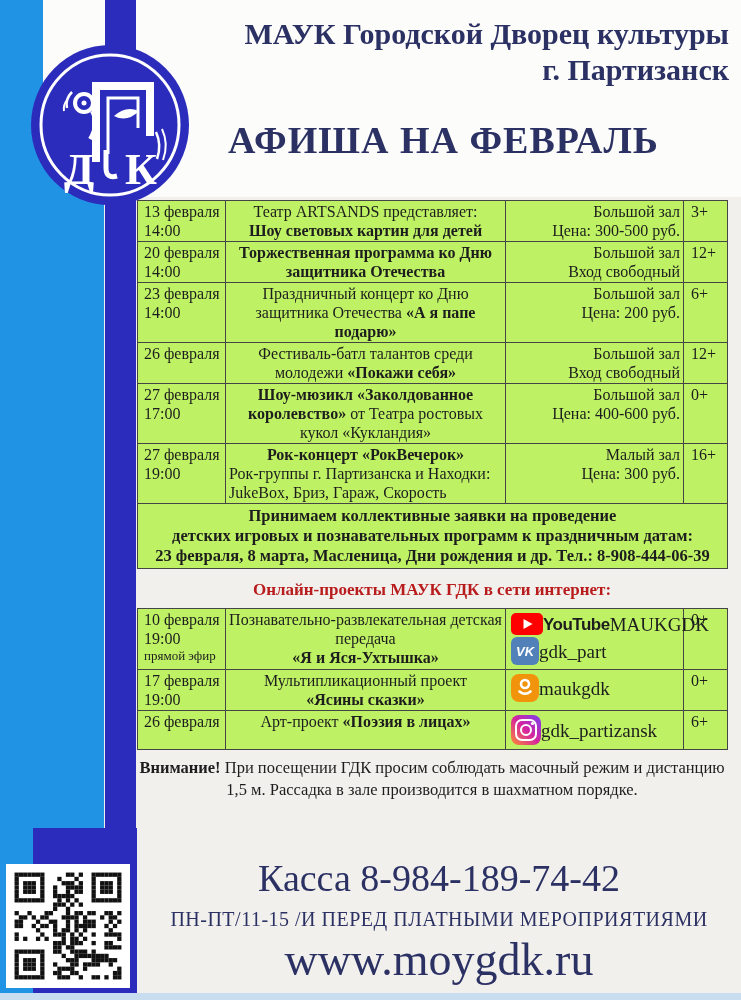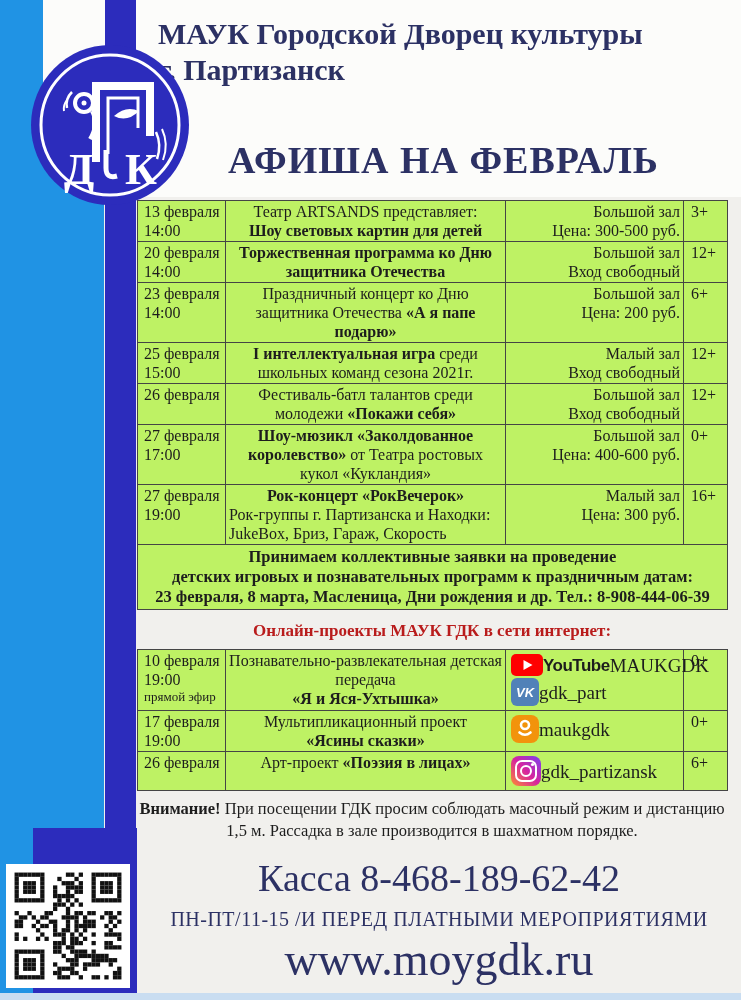--- a/index.html
+++ b/index.html
@@ -7,25 +7,25 @@
         font-family:"Liberation Serif","DejaVu Serif",serif;color:#1d1d1d;}
   .header-bg{position:absolute;left:0;top:0;right:0;height:197px;background:#fcfcfa;z-index:0;}
   .band-top{position:absolute;left:0;top:0;width:43px;height:160px;background:#2093e4;z-index:1;}
   .band-main{position:absolute;left:0;top:150px;width:104px;height:843px;background:#2093e4;z-index:1;}
   .stem{position:absolute;left:105px;top:0;width:31px;height:993px;background:#2c2cbc;z-index:1;}
   .qr-backdrop{position:absolute;left:33px;top:828px;width:104px;height:165px;background:#2c2cbc;z-index:2;}
   .bottom-strip{position:absolute;left:0;bottom:0;width:741px;height:7px;background:#c9ddf1;z-index:4;}
   .logo{position:absolute;left:28px;top:42px;width:164px;height:164px;z-index:3;}
   .qr{position:absolute;left:6px;top:864px;width:124px;height:124px;z-index:3;}
 
-  .header-text{position:absolute;left:158px;right:12px;top:16px;text-align:left;
+  .header-text{position:absolute;left:158px;right:12px;top:16px;text-align:right;
                color:#2c3164;font-weight:bold;z-index:2;}
   .org1,.org2{font-size:30px;line-height:36px;}
   .page-title{position:absolute;left:158px;right:12px;top:118px;text-align:center;color:#2c3164;
-              font-weight:bold;font-size:38px;letter-spacing:1px;z-index:2;margin-top:20px;}
+              font-weight:bold;font-size:38px;letter-spacing:1px;z-index:2;}
 
   .content{position:absolute;left:137px;top:200px;width:590px;z-index:2;}
   table{border-collapse:collapse;width:590px;background:#bef264;table-layout:fixed;}
   td{border:1px solid #454545;vertical-align:top;font-size:16px;line-height:19px;padding:1px 3px;}
   .col-date{width:88px;} .col-desc{width:280px;} .col-venue{width:178px;} .col-age{width:44px;}
   .date-cell div{text-align:left;padding-left:3px;}
   .date-cell .live{font-size:13px;line-height:16px;}
   .desc-cell .dl.c{text-align:center;}
   .desc-cell .dl.l{text-align:left;}
   .venue-cell div{text-align:right;padding-left:3px;}
@@ -411,34 +411,20 @@
               <div class="dl c"><span>Праздничный концерт ко Дню защитника Отечества </span><b>«А я папе подарю»</b></div>
             </td>
             <td class="venue-cell">
               <div>Большой зал</div>
               <div>Цена: 200 руб.</div>
             </td>
             <td class="age-cell">6+</td>
           </tr>
           <tr>
             <td class="date-cell">
-              <div>25 февраля</div>
-              <div>15:00</div>
-            </td>
-            <td class="desc-cell">
-              <div class="dl c"><b>I интеллектуальная игра</b><span> среди школьных команд сезона 2021г.</span></div>
-            </td>
-            <td class="venue-cell">
-              <div>Малый зал</div>
-              <div>Вход свободный</div>
-            </td>
-            <td class="age-cell">12+</td>
-          </tr>
-          <tr>
-            <td class="date-cell">
               <div>26 февраля</div>
             </td>
             <td class="desc-cell">
               <div class="dl c"><span>Фестиваль-батл талантов  среди молодежи </span><b>«Покажи себя»</b></div>
             </td>
             <td class="venue-cell">
               <div>Большой зал</div>
               <div>Вход свободный</div>
             </td>
             <td class="age-cell">12+</td>
@@ -573,17 +559,17 @@
           </tr>
         </tbody>
     </table>
 
     <div class="warning">
       <b>Внимание!</b><span> При посещении ГДК просим соблюдать масочный режим и дистанцию 1,5 м. Рассадка в зале производится в шахматном порядке.</span>
     </div>
   </div>
 
   <div class="footer">
-    <div class="cashier">Касса 8-468-189-62-42</div>
+    <div class="cashier">Касса 8-984-189-74-42</div>
     <div class="hours">ПН-ПТ/11-15 /И ПЕРЕД ПЛАТНЫМИ МЕРОПРИЯТИЯМИ</div>
     <div class="site">www.moygdk.ru</div>
   </div>
 </div>
 
 </body></html>

